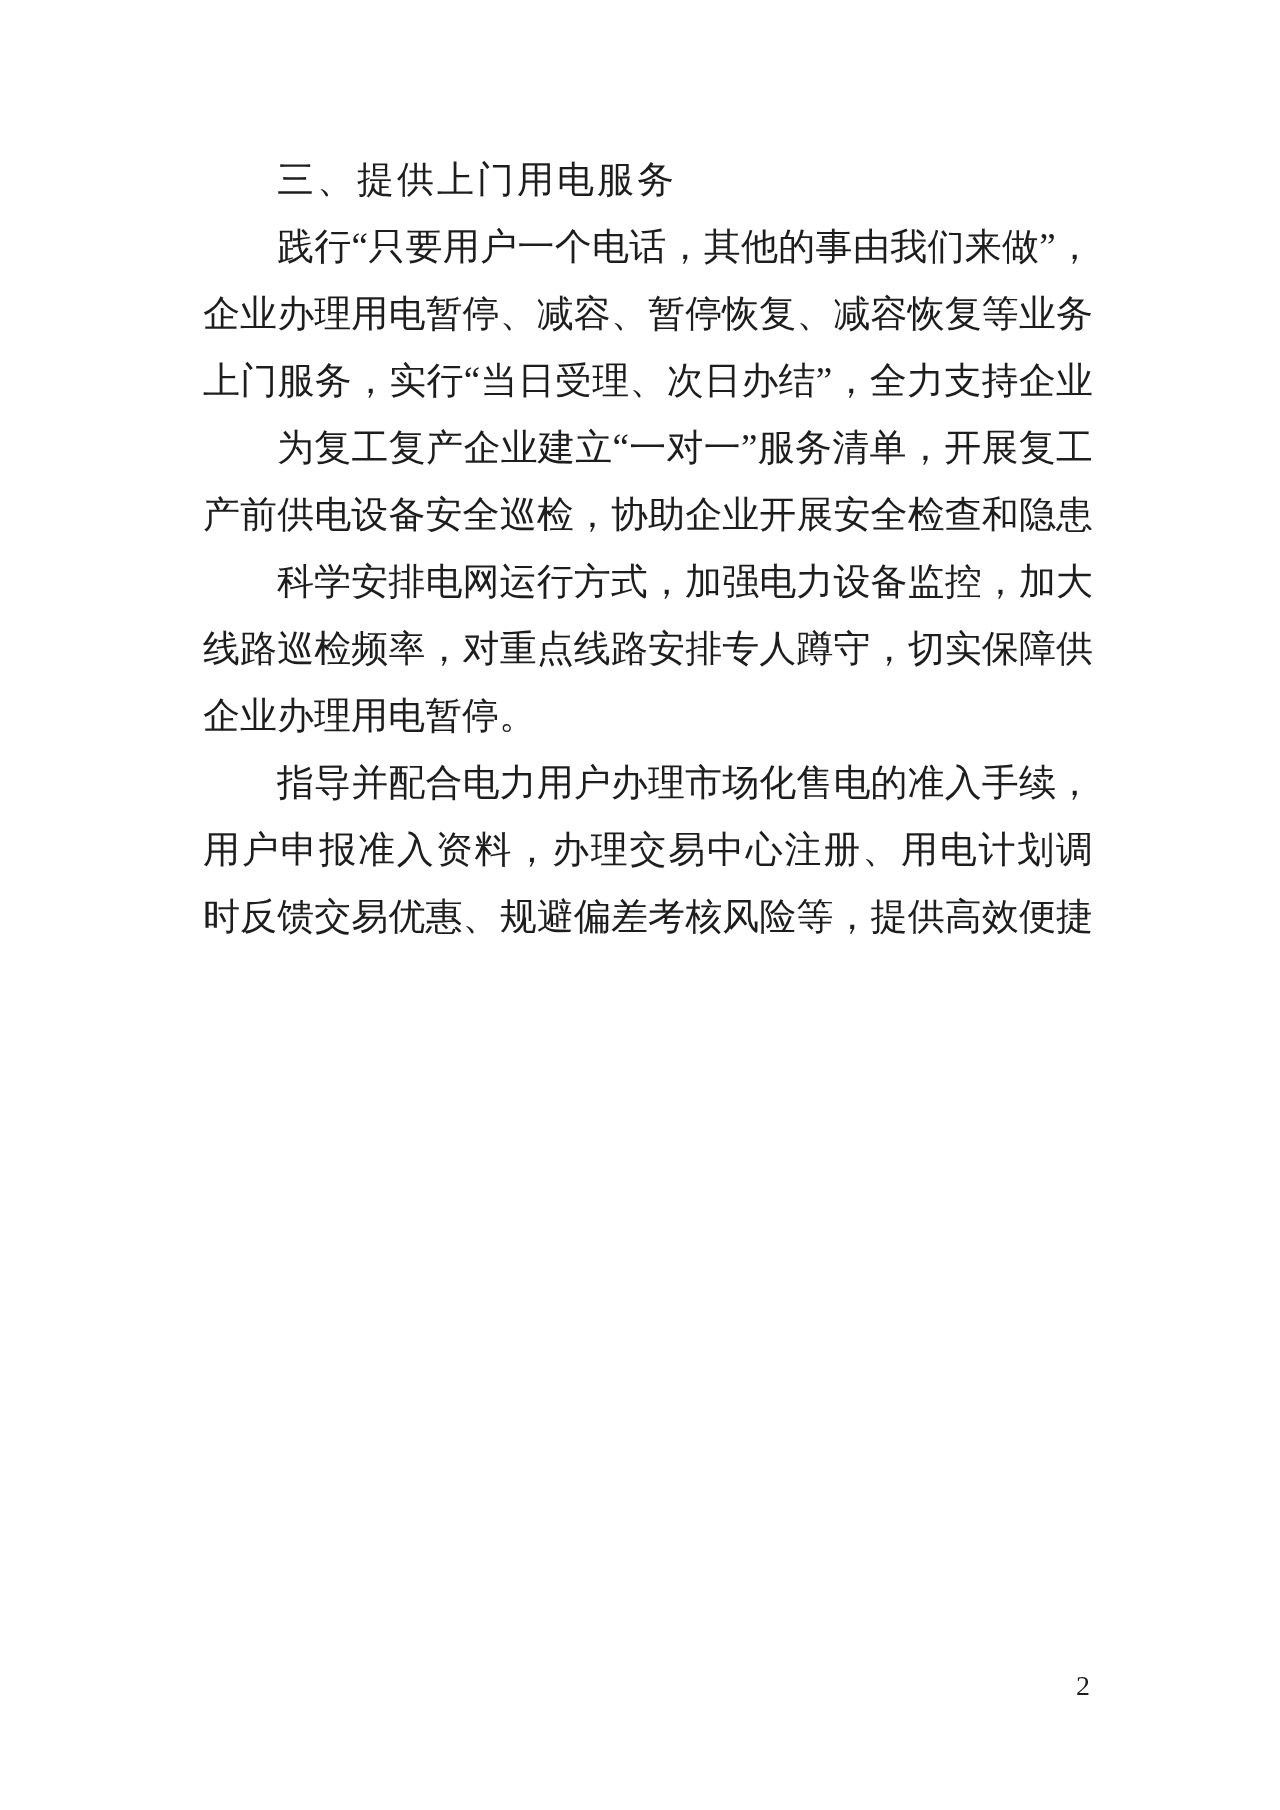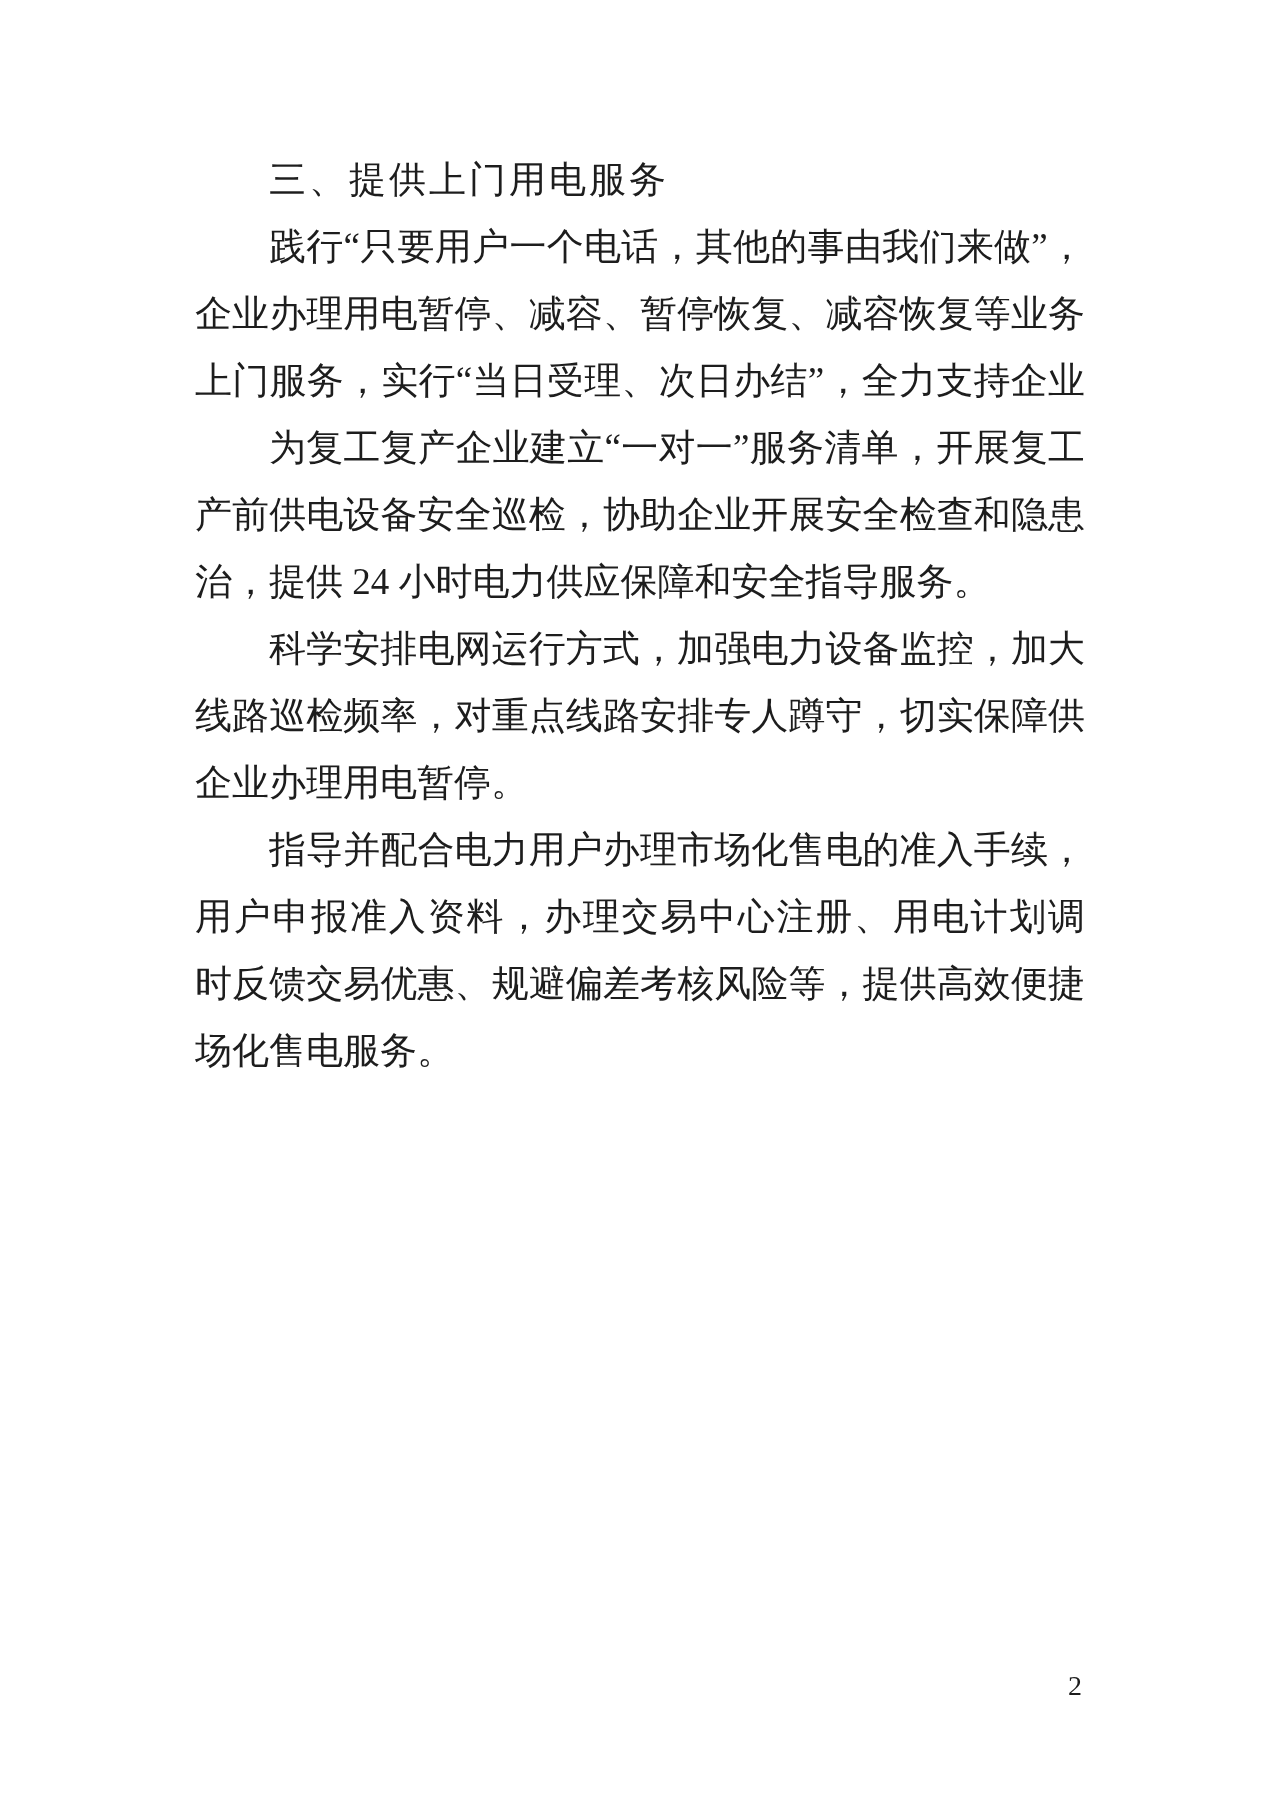--- a/index.html
+++ b/index.html
@@ -11,20 +11,21 @@
     height: 1810px;
     background: #ffffff;
     position: relative;
     font-family: "Liberation Serif", "DejaVu Serif", serif;
   }
   .page {
     position: absolute;
     inset: 0;
     background: #ffffff;
     overflow: hidden;
+    margin-left: 8px;
   }
   .content {
     position: absolute;
     left: 195px;
     top: 146px;
     width: 890px;
   }
   .line {
     font-size: 37px;
     line-height: 67px;
@@ -69,25 +70,23 @@
 
 <div class="page">
 
   <div class="content">
     <div class="line heading">三、提供上门用电服务</div>
     <div class="line para-first">践行“只要用户一个电话，其他的事由我们来做”，对</div>
     <div class="line para-full">企业办理用电暂停、减容、暂停恢复、减容恢复等业务提供</div>
     <div class="line para-full">上门服务，实行“当日受理、次日办结”，全力支持企业尽</div>
     <div class="line para-first">为复工复产企业建立“一对一”服务清单，开展复工复</div>
     <div class="line para-full">产前供电设备安全巡检，协助企业开展安全检查和隐患整</div>
-    <div class="line para-last">治，提供 24 小时电力供应保障和安全指导服务。</div>
     <div class="line para-first">科学安排电网运行方式，加强电力设备监控，加大主网</div>
     <div class="line para-full">线路巡检频率，对重点线路安排专人蹲守，切实保障供区电</div>
     <div class="line para-last">企业办理用电暂停。</div>
     <div class="line para-first">指导并配合电力用户办理市场化售电的准入手续，代理</div>
     <div class="line para-full">用户申报准入资料，办理交易中心注册、用电计划调整、及</div>
     <div class="line para-full">时反馈交易优惠、规避偏差考核风险等，提供高效便捷的市</div>
-    <div class="line para-last">场化售电服务。</div>
   </div>
 
   <div class="page-number">2</div>
 
 </div>
 
 </body></html>

